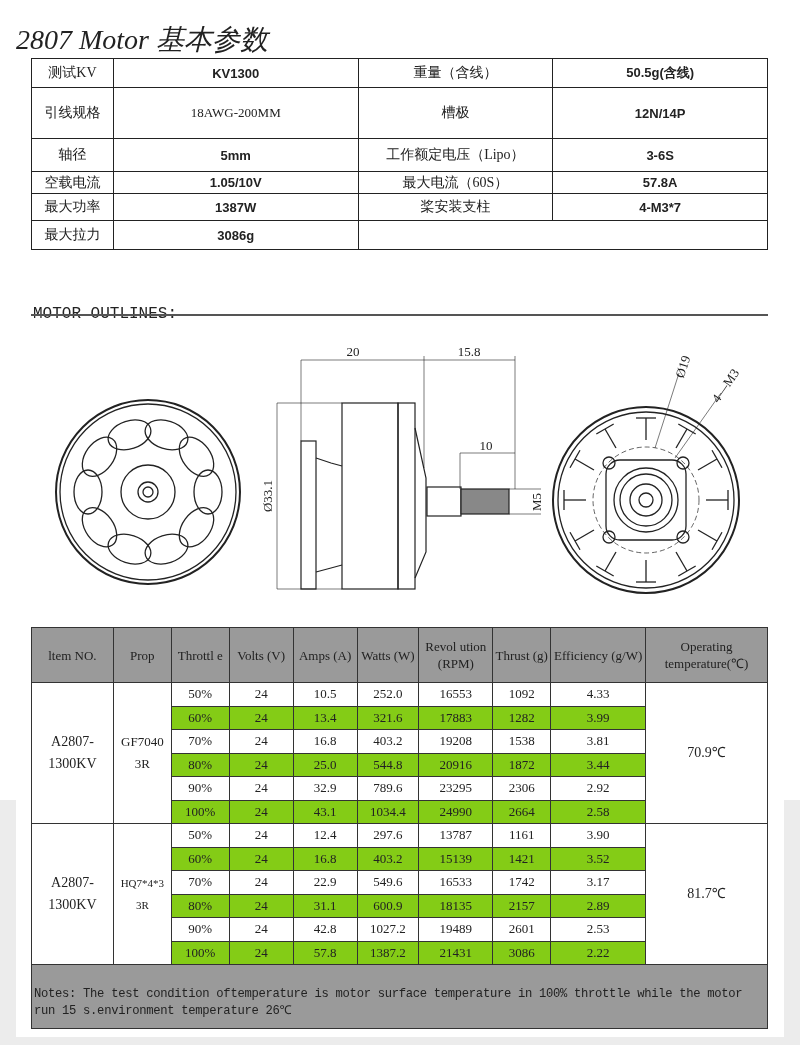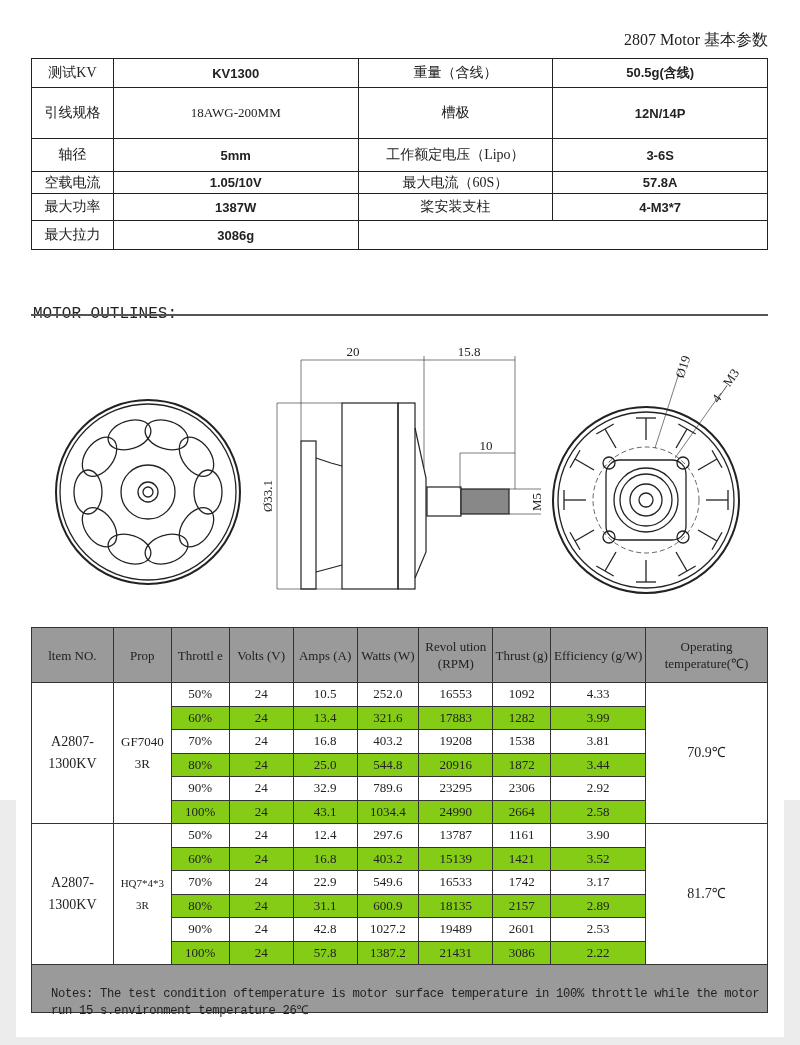--- a/index.html
+++ b/index.html
@@ -1,35 +1,35 @@
 <!DOCTYPE html>
 <html><head>
 <meta charset="utf-8">
 <style>
   * { box-sizing: border-box; margin: 0; padding: 0; }
   body { width: 800px; height: 1045px; background: #ffffff; position: relative; overflow: hidden; font-family: "DejaVu Serif", serif; color: #222; }
   .bg-gray { position: absolute; top: 800px; left: 0; width: 800px; height: 245px; background: #ececec; }
   .page { position: absolute; left: 16px; top: 10px; width: 768px; height: 1027px; background: #fff; }
-  .title { position: absolute; left: 16px; top: 22px; width: 752px; height: 36px; text-align: right; font-size: 16px; font-family: "Liberation Serif", serif; line-height: 36px; }
+  .title { position: absolute; left: 16px; top: 22px; width: 752px; height: 36px; text-align: left; font-size: 28px; font-family: "Liberation Serif", serif; line-height: 36px; font-style: italic; }
   table.spec { position: absolute; left: 31px; top: 58px; width: 737px; border-collapse: collapse; }
   table.spec td { border: 1.5px solid #222; text-align: center; font-size: 13px; }
   table.spec td.lbl { font-family: "Liberation Serif", serif; font-size: 14px; }
   table.spec td.val { font-family: "Liberation Sans", sans-serif; font-weight: bold; font-size: 13px; }
   table.spec td.valmono { font-family: "Liberation Serif", serif; font-size: 13px; }
   .outline-title { position: absolute; left: 33px; top: 305px; font-family: "Liberation Mono", monospace; font-size: 16px; }
   .outline-rule { position: absolute; left: 31px; top: 314px; width: 737px; border-top: 2px solid #555; }
   .draw { position: absolute; left: 31px; top: 318px; width: 737px; height: 305px; }
   table.perf { position: absolute; left: 31px; top: 627px; width: 737px; border-collapse: collapse; font-family: "Liberation Serif", serif; font-size: 13px; }
   table.perf td, table.perf th { border: 1.5px solid #333; text-align: center; font-weight: normal; }
   table.perf th { background: #9a9a9a; height: 55px; line-height: 17px; font-size: 13px; }
   table.perf tr.row td { height: 23.5px; }
   table.perf tr.alt td.d { background: #84cc16; }
   table.perf td.d { background: #fff; }
   table.perf td.span { background: #fff; font-size: 14px; line-height: 22px; }
-  .notes { position: absolute; left: 31px; top: 964px; width: 737px; height: 49px; background: #9a9a9a; border: 1.5px solid #333; font-family: "Liberation Mono", monospace; font-size: 12.2px; line-height: 17px; padding: 21px 2px 0 19px; letter-spacing: -0.3px; }
+  .notes { position: absolute; left: 31px; top: 964px; width: 737px; height: 65px; background: #9a9a9a; border: 1.5px solid #333; font-family: "Liberation Mono", monospace; font-size: 12.2px; line-height: 17px; padding: 21px 2px 0 2px; letter-spacing: -0.3px; }
 </style>
 </head>
 <body>
 
 <div class="bg-gray"></div>
 <div class="page"></div>
 
 <div class="title">2807 Motor 基本参数</div>
 
 <table class="spec">

